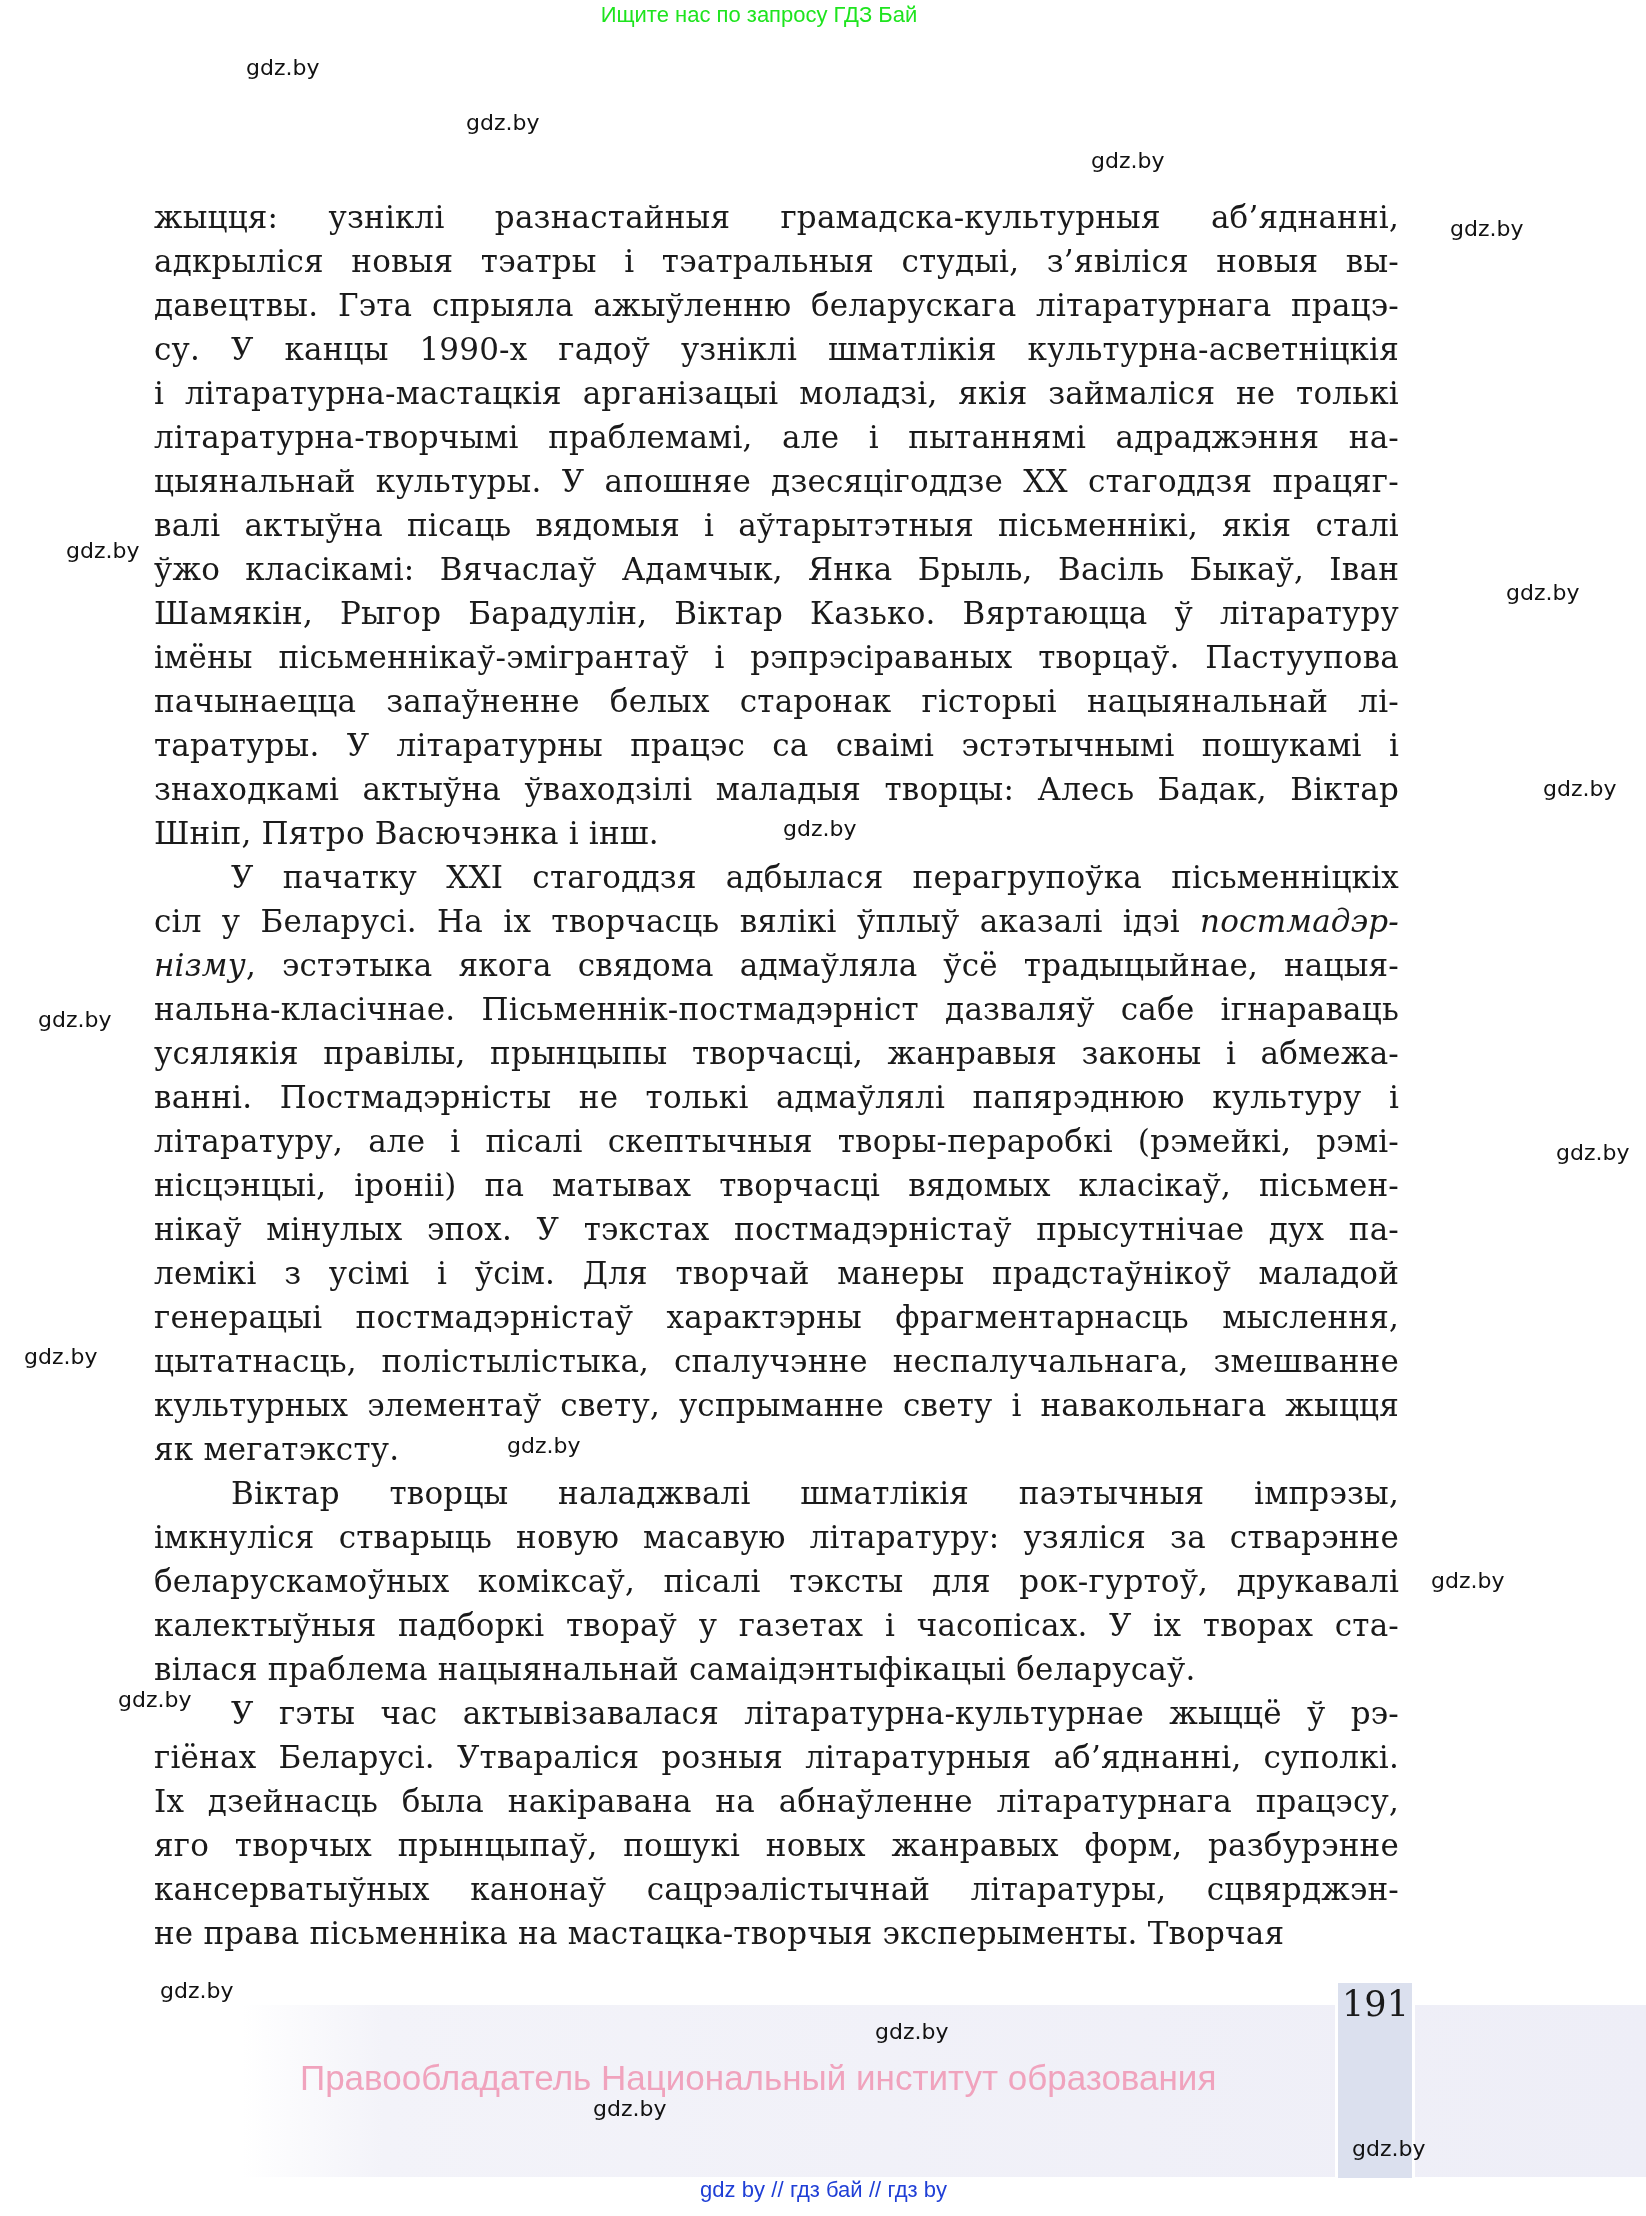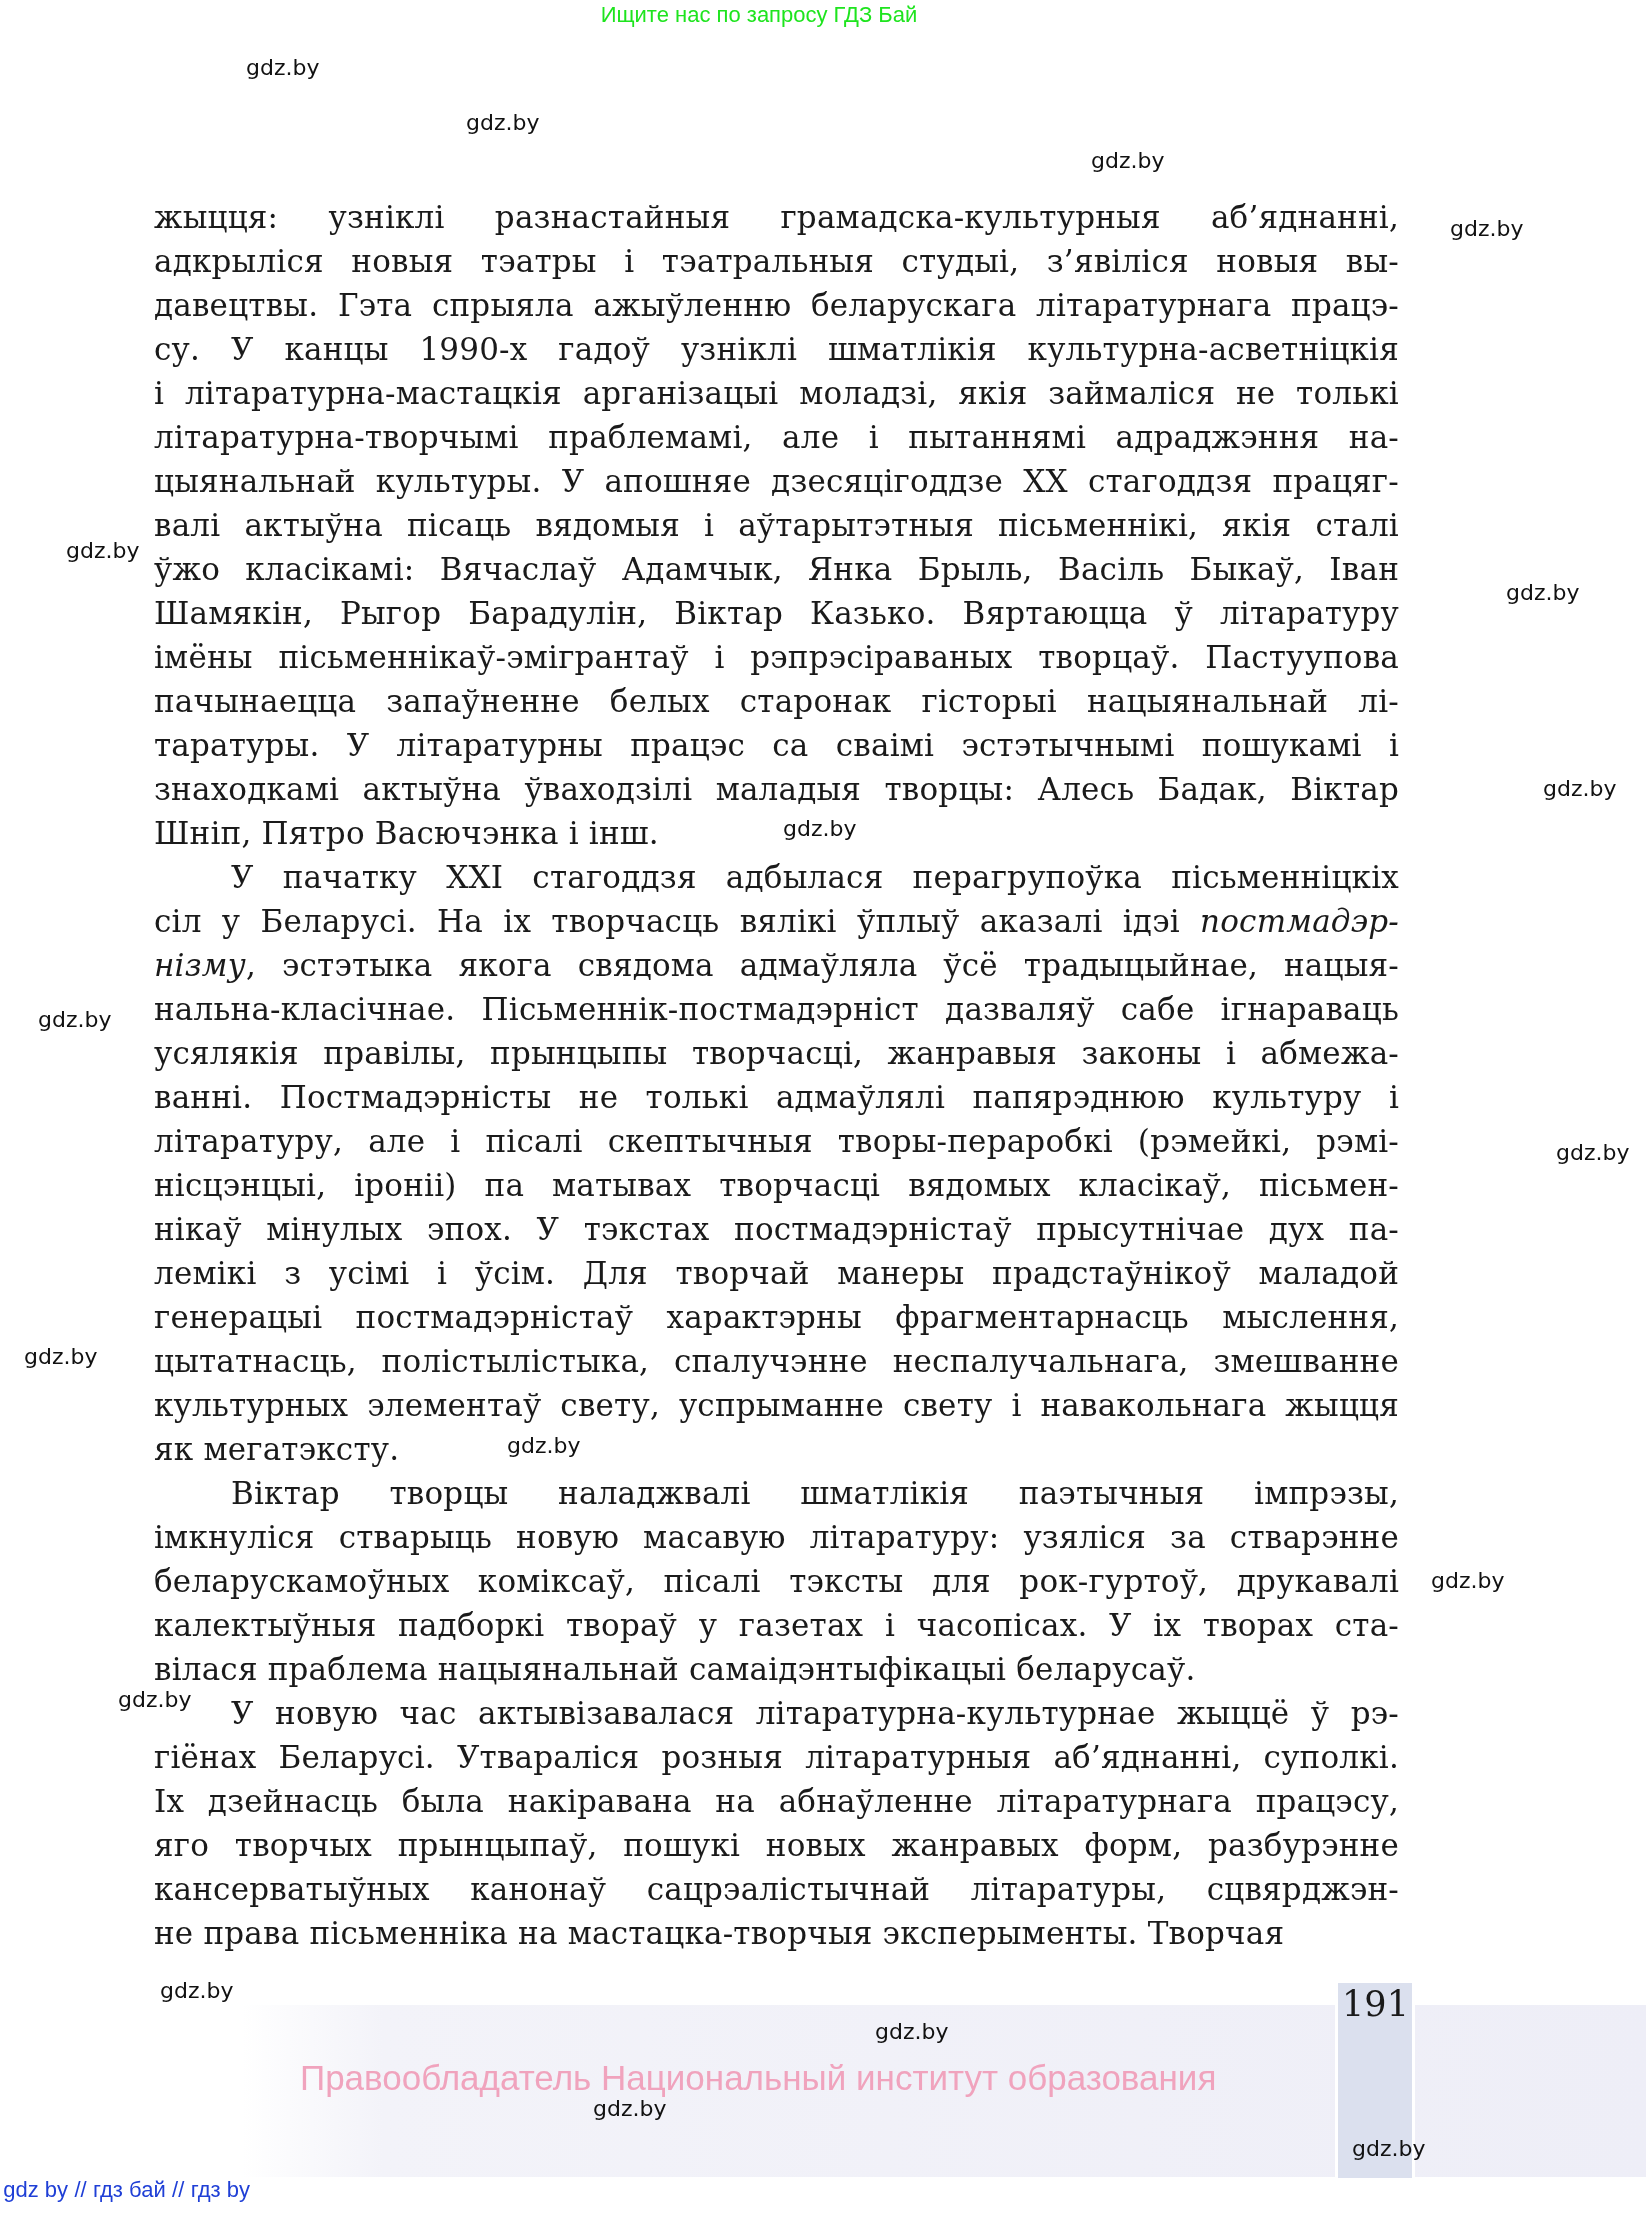--- a/index.html
+++ b/index.html
@@ -34,21 +34,21 @@
   }
   .page-num {
     position: absolute; left: 1335px; top: 1984px; width: 81px; text-align: center;
     font-family: "DejaVu Serif", serif; font-size: 35px; color: #1a1a1a;
   }
   .copyright {
     position: absolute; left: 292px; top: 2058px; white-space: nowrap;
     font-family: "Liberation Sans", sans-serif; font-size: 35px; color: #f0a3bd; margin-left: 8px;
   }
   .footer-links {
-    position: absolute; left: 0; top: 2177px; width: 1647px; 
+    position: absolute; left: 0; top: 2177px; width: 1647px; text-align: center;
     font-family: "Liberation Sans", sans-serif; font-size: 22px; color: #1f3fd6;
   }
   .footer-links span { padding: 0 3.2px; }
 </style>
 </head>
 <body>
 
 <div class="top-banner">Ищите нас по запросу ГДЗ Бай</div>
 
 <div class="bottom-band"></div>
@@ -91,21 +91,21 @@
       <span class="line last">як мегатэксту.</span>
     </div>
     <div>
       <span class="line" style="padding-left: 77px;">Віктар творцы наладжвалі шматлікія паэтычныя імпрэзы,</span>
       <span class="line">імкнуліся стварыць новую масавую літаратуру: узяліся за стварэнне</span>
       <span class="line">беларускамоўных коміксаў, пісалі тэксты для рок-гуртоў, друкавалі</span>
       <span class="line">калектыўныя падборкі твораў у газетах і часопісах. У іх творах ста-</span>
       <span class="line last">вілася праблема нацыянальнай самаідэнтыфікацыі беларусаў.</span>
     </div>
     <div>
-      <span class="line" style="padding-left: 77px;">У новую час актывізавалася літаратурна-культурнае жыццё ў рэ-</span>
+      <span class="line" style="padding-left: 77px;">У гэты час актывізавалася літаратурна-культурнае жыццё ў рэ-</span>
       <span class="line">гіёнах Беларусі. Утвараліся розныя літаратурныя аб’яднанні, суполкі.</span>
       <span class="line">Іх дзейнасць была накіравана на абнаўленне літаратурнага працэсу,</span>
       <span class="line">яго творчых прынцыпаў, пошукі новых жанравых форм, разбурэнне</span>
       <span class="line">кансерватыўных канонаў сацрэалістычнай літаратуры, сцвярджэн-</span>
       <span class="line last">не права пісьменніка на мастацка-творчыя эксперыменты. Творчая</span>
     </div>
   </div>
 
 <div id="watermarks">
     <div class="wm" style="left: 246px; top: 55px;">gdz.by</div>

